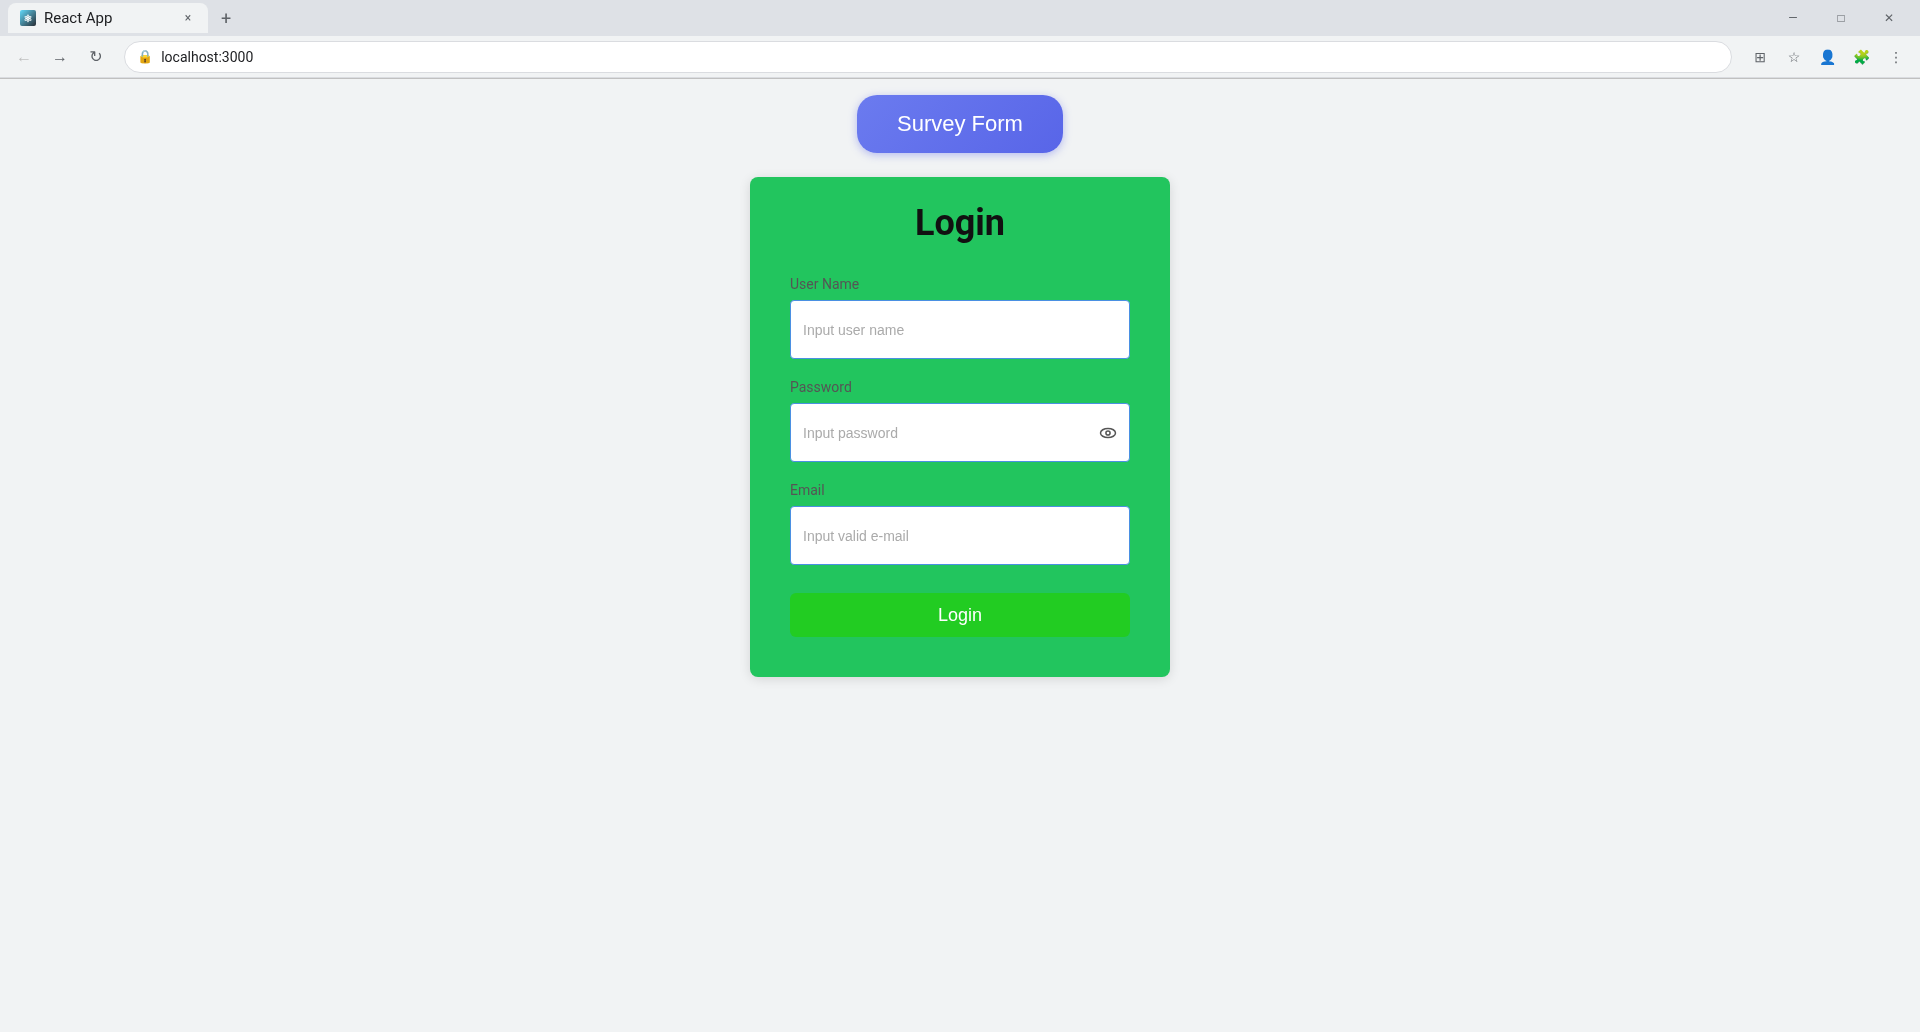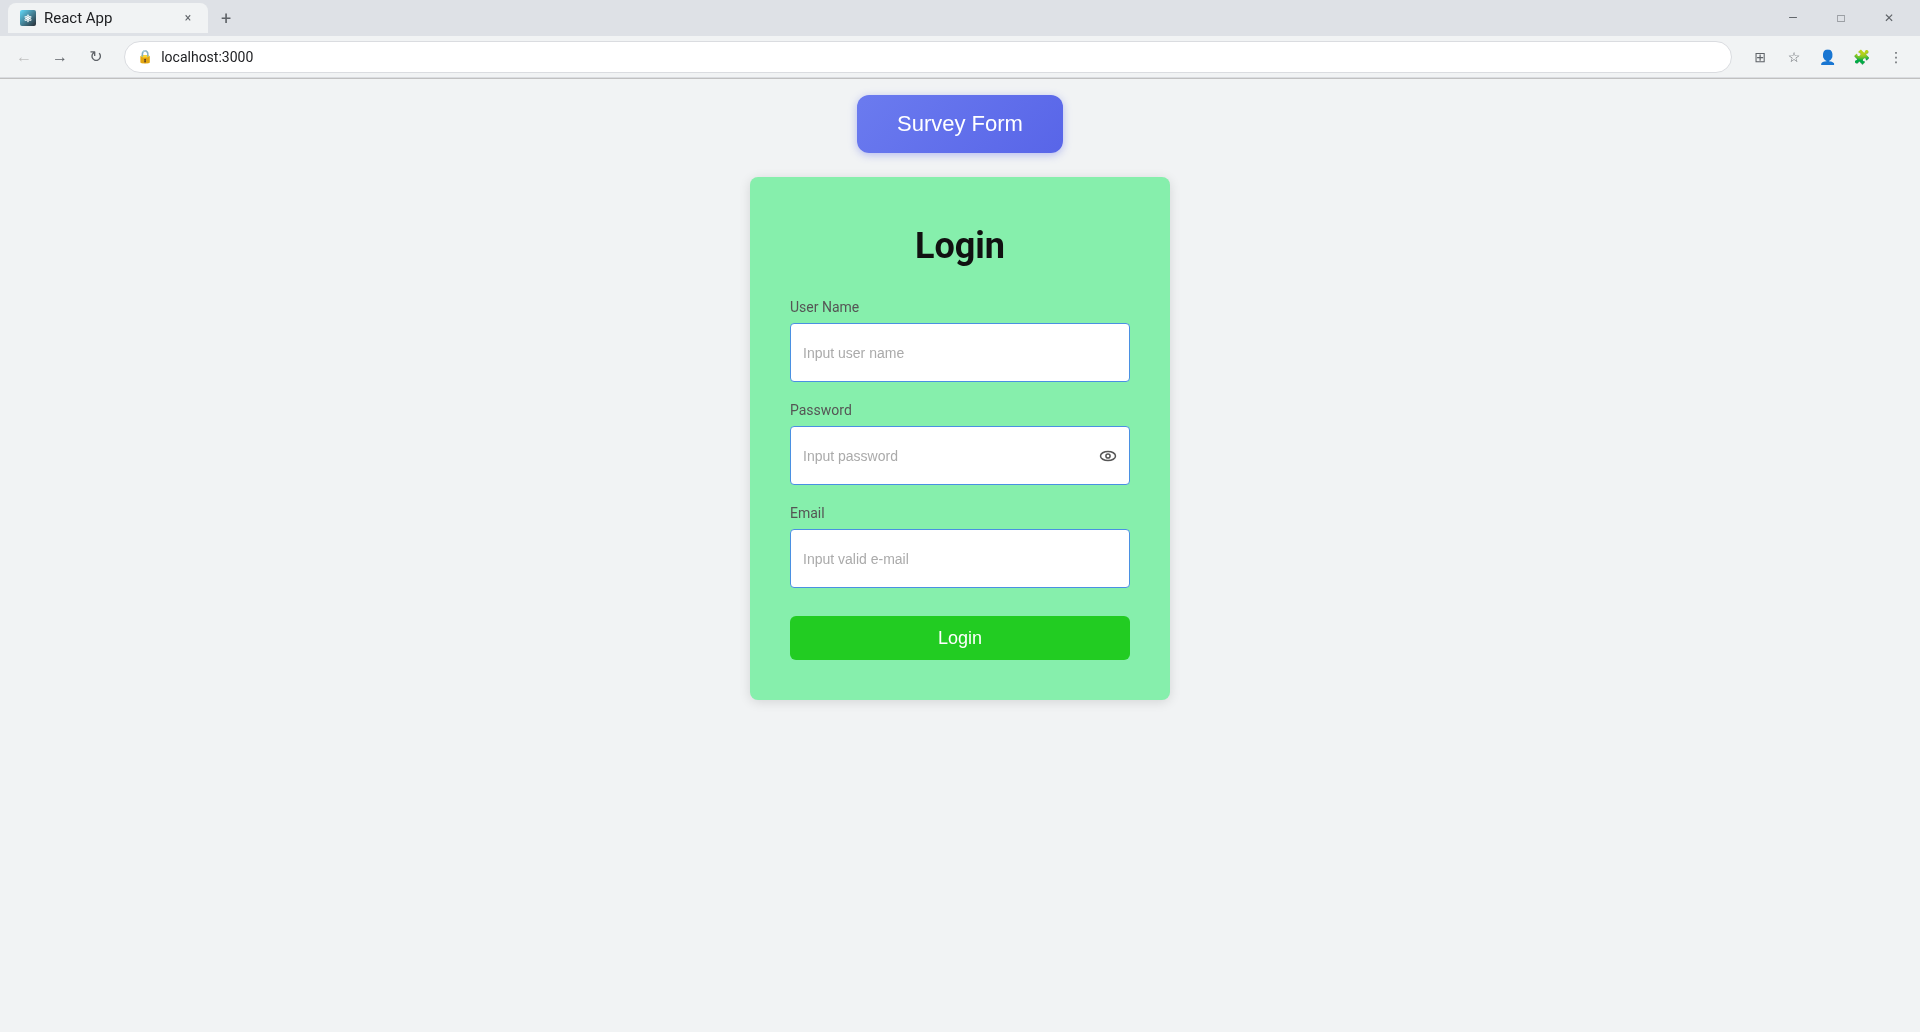--- a/index.html
+++ b/index.html
@@ -182,36 +182,36 @@
       flex-direction: column;
       align-items: center;
       padding-top: 16px;
     }
 
     
     .survey-form-btn {
       background: linear-gradient(135deg, #6b7bef, #5865e8);
       color: white;
       border: none;
-      border-radius: 12px;
+      border-radius: 20px;
       padding: 16px 40px;
       font-size: 22px;
       font-weight: 500;
       cursor: pointer;
       margin-bottom: 24px;
       box-shadow: 0 2px 8px rgba(88, 101, 232, 0.4);
     }
 
     
     .login-card {
-      background: #86efac;
+      background: #22c55e;
       border-radius: 8px;
       box-shadow: 0 2px 12px rgba(0,0,0,0.12);
       width: 420px;
-      padding: 48px 40px 40px;
+      padding: 25px 40px 40px;
     }
 
     .login-title {
       font-size: 36px;
       font-weight: 700;
       text-align: center;
       color: #111;
       margin-bottom: 32px;
     }
 

